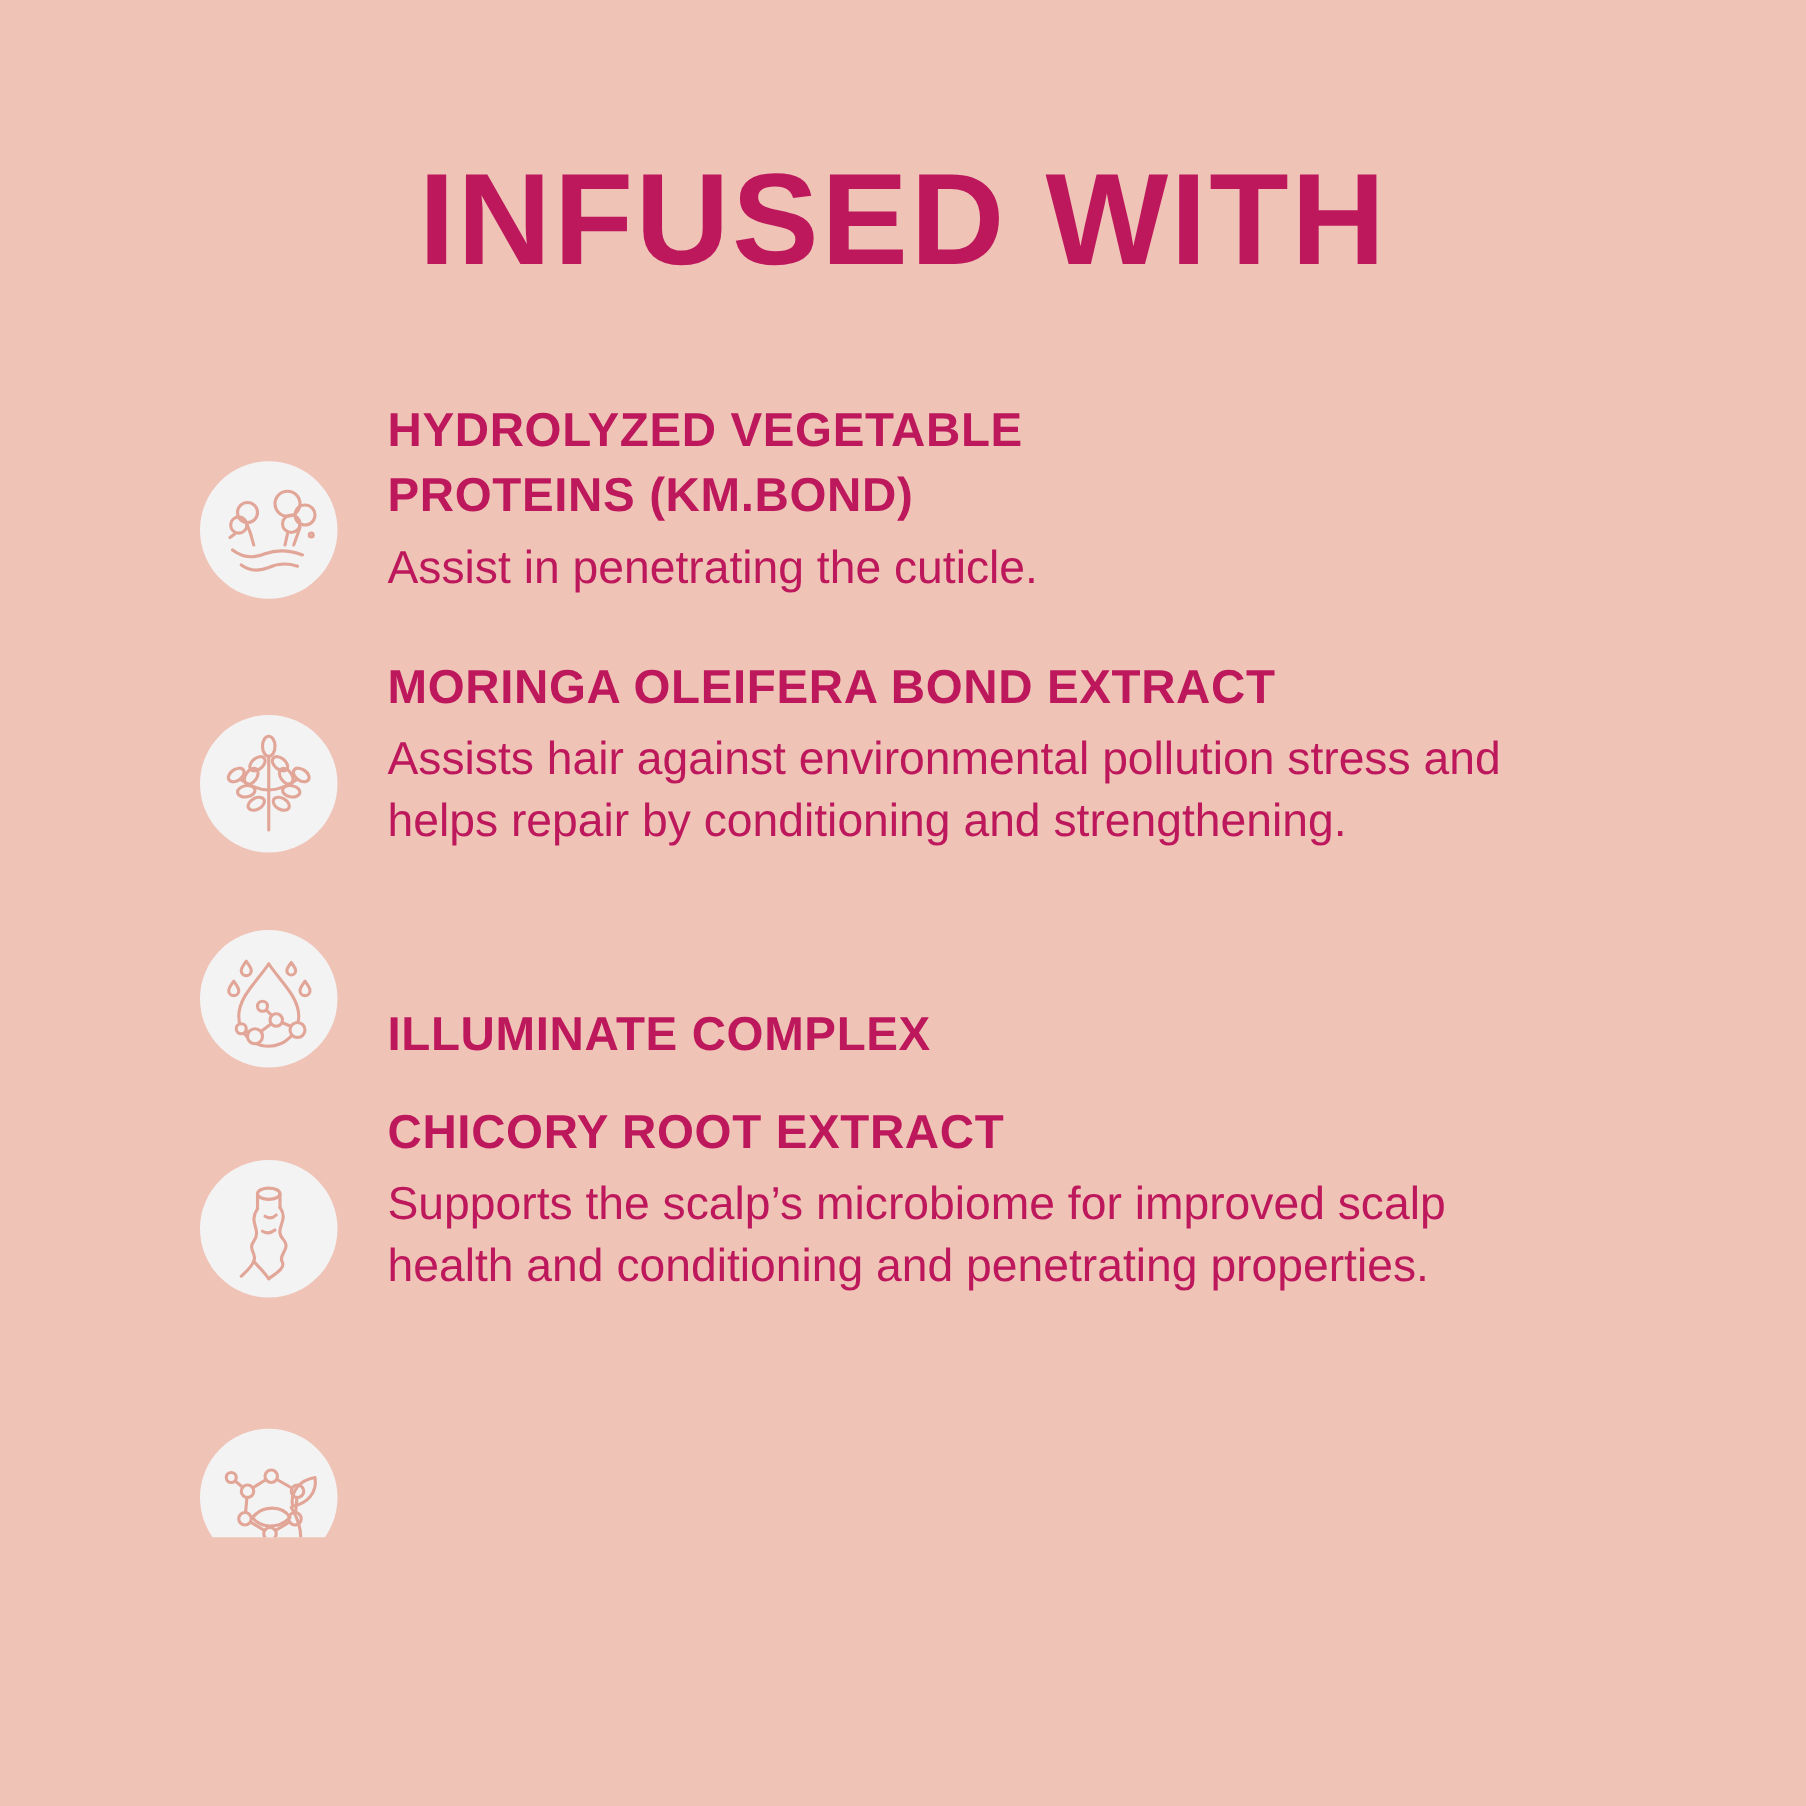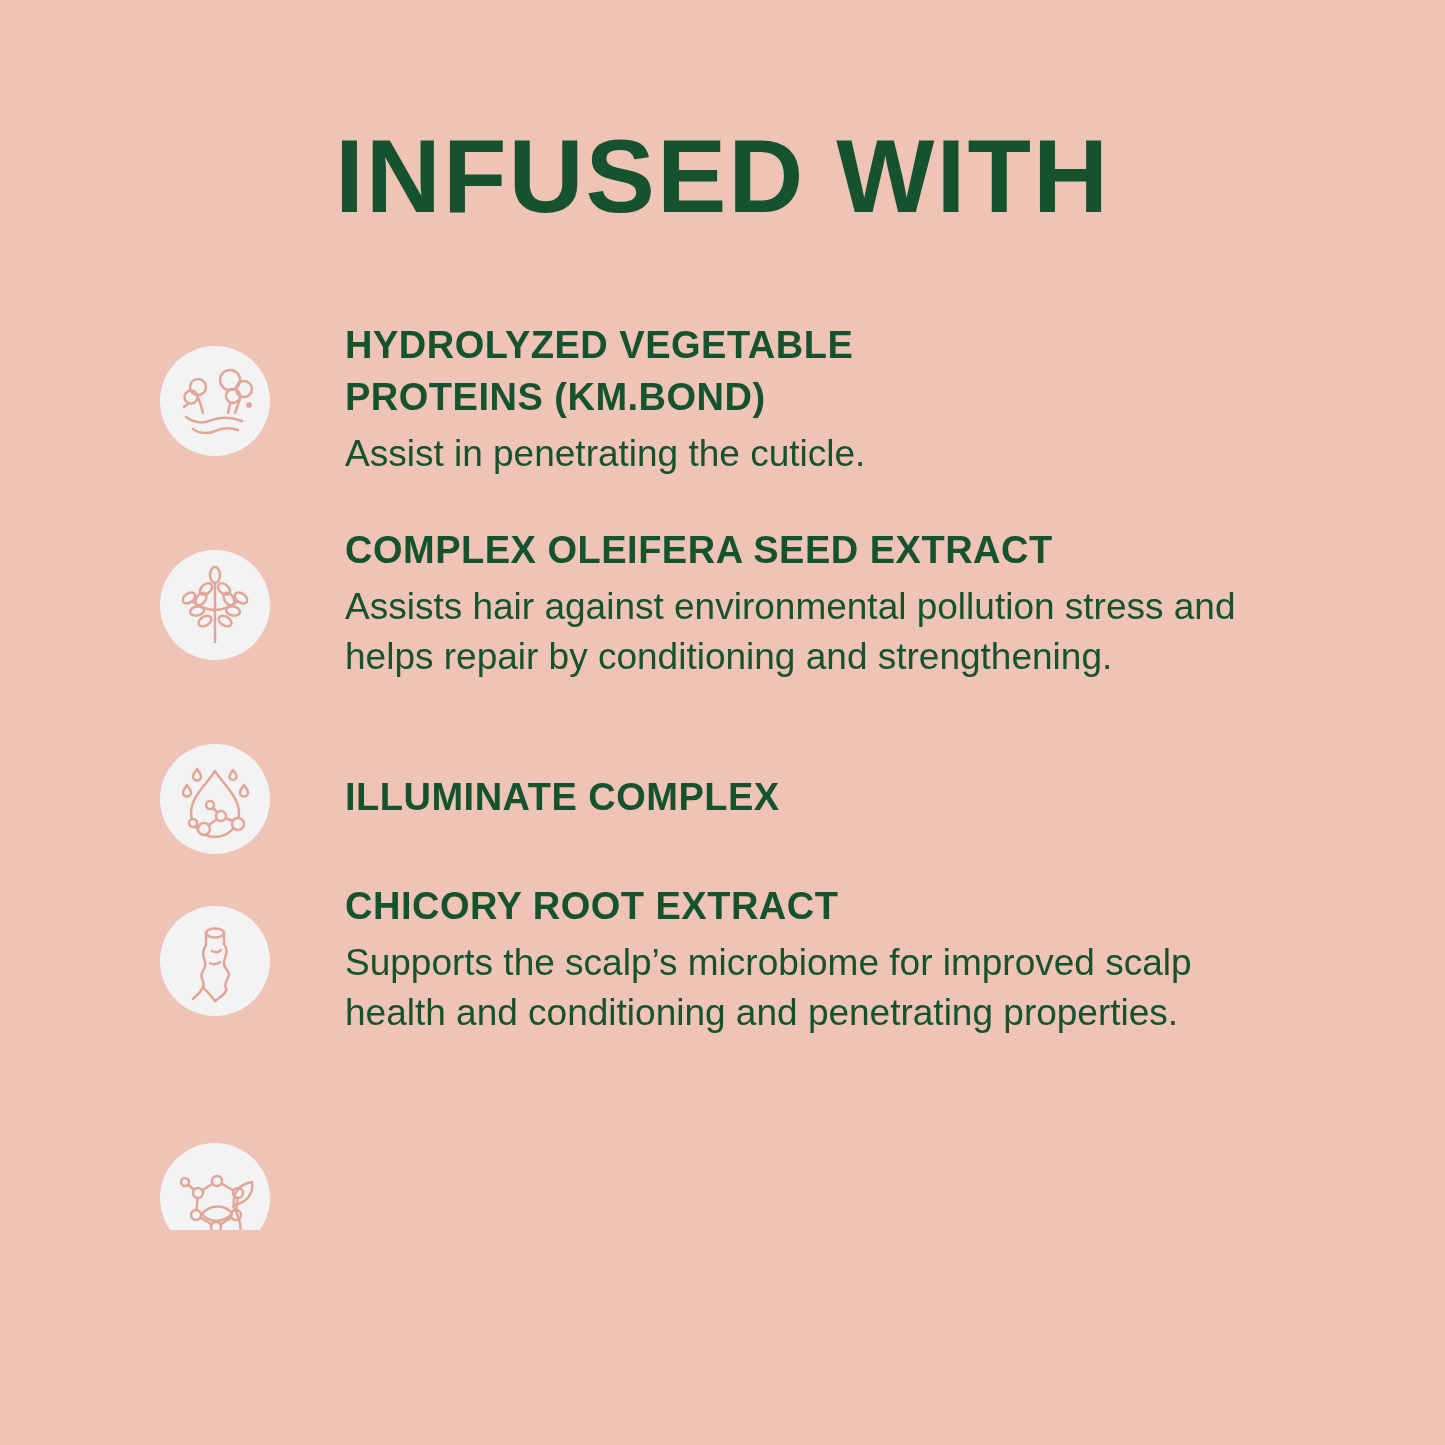--- a/index.html
+++ b/index.html
@@ -1,27 +1,27 @@
 <!DOCTYPE html>
 <html><head>
 <meta charset="utf-8">
 <style>
   html,body{margin:0;padding:0;background:#efc3b6;}
   .canvas{
     position:relative;width:1445px;height:1230px;overflow:hidden;
-    background:#efc3b6;color:#14532d;
+    background:#efc3b6;color:#be185d;
     font-family:"Liberation Sans",sans-serif;
     text-decoration:underline;
   }
   .title{
     position:absolute;top:124px;left:0;width:100%;
     text-align:center;font-size:104px;font-weight:700;
     letter-spacing:2px;line-height:1;margin:0;
   }
-  .item{position:absolute;left:160px;display:flex;align-items:center;gap:35px;}
+  .item{position:absolute;left:160px;display:flex;align-items:flex-end;}
   .item-1{top:323px;}
   .item-2{top:528px;}
   .item-3{top:744px;}
   .item-4{top:884px;}
   .item-5{top:1143px;}
   .badge{
     width:110px;height:110px;border-radius:50%;
     background:#f4f3f4;flex:0 0 auto;margin-right:40px;
     display:flex;align-items:center;justify-content:center;
   }
@@ -88,21 +88,21 @@
             <ellipse cx="81" cy="48" rx="7" ry="4.5" transform="rotate(35 81 48)"></ellipse>
             <ellipse cx="69" cy="49" rx="7" ry="4.5" transform="rotate(55 69 49)"></ellipse>
             <ellipse cx="73" cy="61" rx="7" ry="4.5" transform="rotate(10 73 61)"></ellipse>
             <ellipse cx="45" cy="71" rx="7" ry="4.5" transform="rotate(-30 45 71)"></ellipse>
             <ellipse cx="65" cy="71" rx="7" ry="4.5" transform="rotate(30 65 71)"></ellipse>
           </g>
         </svg>
       </span>
     </span>
     <div class="item-text">
-      <h2 class="item-heading">COMPLEX OLEIFERA SEED EXTRACT</h2>
+      <h2 class="item-heading">MORINGA OLEIFERA BOND EXTRACT</h2>
       <p class="item-body">Assists hair against environmental pollution stress and
 helps repair by conditioning and strengthening.</p>
     </div>
   </div>
 
   <div class="item item-3">
     <span class="badge">
       <span>
         <svg width="110" height="110" viewBox="0 0 110 110">
           <g class="glyph">

